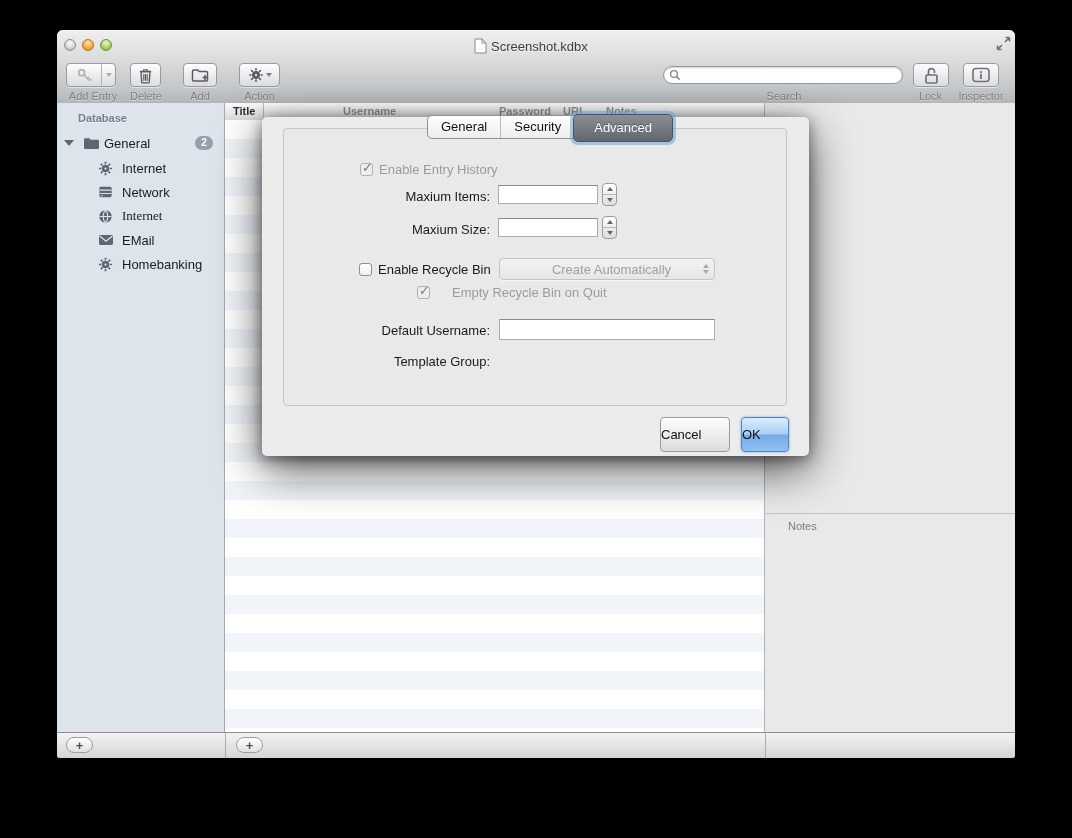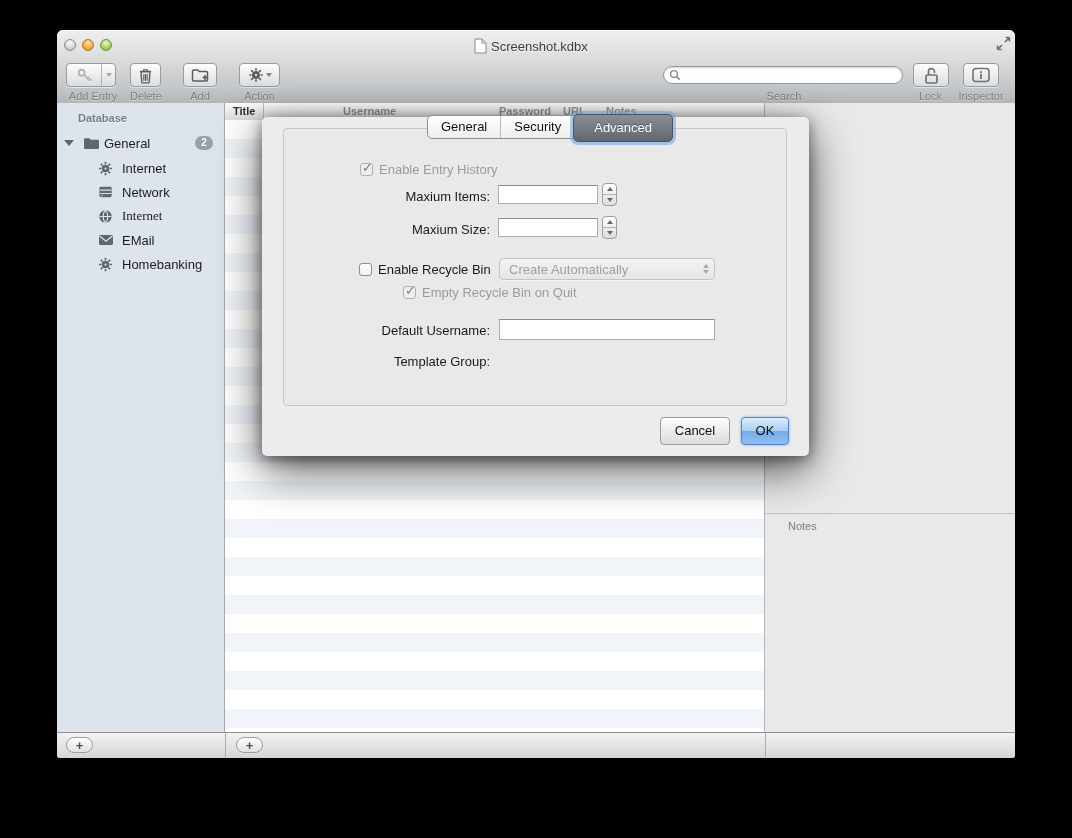--- a/index.html
+++ b/index.html
@@ -138,23 +138,23 @@
   .popup{
     position:absolute;height:22px;box-sizing:border-box;border:1px solid #9f9f9f;border-radius:4px;
     background:linear-gradient(#ffffff,#ececec);display:flex;align-items:center;
     font-size:13px;color:#111;padding-left:9px;
     box-shadow:0 1px 0 rgba(255,255,255,.6);
   }
   .popup .arrows{position:absolute;right:5px;top:0;bottom:0;display:flex;flex-direction:column;justify-content:center;align-items:center;gap:2px;}
   .popup.disabled{border-color:#c3c3c3;background:linear-gradient(#f3f3f3,#e6e6e6);color:#9f9f9f;}
   .popup.disabled .tri-up{border-bottom-color:#aaa;} .popup.disabled .tri-down{border-top-color:#aaa;}
   .dlg-btn{
-    position:absolute;height:28px;box-sizing:border-box;border-radius:4px;font-size:13px;
+    position:absolute;height:35px;box-sizing:border-box;border-radius:4px;font-size:13px;
     border:1px solid #9b9b9b;background:linear-gradient(#fdfdfd,#dcdcdc);
-    text-align:center;line-height:20px;color:#111;
+    text-align:left;line-height:20px;color:#111;
     font-family:"Liberation Sans",sans-serif;padding:0;
   }
   .btn-cancel{left:398px;top:300px;width:70px;}
   .btn-ok{
     left:479px;top:300px;width:48px;
     background:linear-gradient(#dcedfc,#a9d0f5 48%,#77abe9 52%,#8fc0f2);
     border:1px solid #5585c0;box-shadow:0 0 3px rgba(90,150,220,.7);
   }
   svg{display:block;}
 </style>
@@ -402,29 +402,29 @@
         </span>
       <span class="step">
           <span class="tri-down"></span>
         </span>
     </div>
 
     <div class="cb-row" style="left:97px;top:145px;">
       <span class="cb"></span>
       <span>Enable Recycle Bin</span>
     </div>
-    <div class="popup disabled" style="left:237px;top:141px;width:216px;">
+    <div class="popup disabled" style="left:237px;top:141px;width:216px;justify-content:center;">
       <span>Create Automatically</span>
       <span class="arrows">
           <span class="tri-up"></span>
           <span class="tri-down"></span>
         </span>
     </div>
 
-    <div class="cb-row dim" style="left:141px;top:168px;">
+    <div class="cb-row dim" style="left:155px;top:168px;gap:16px;">
       <span class="cb dim on"></span>
       <span>Empty Recycle Bin on Quit</span>
     </div>
 
     <div class="dlg-label" style="top:206px;">Default Username:</div>
     <input class="tfield" style="left: 237px; top: 202px; width: 216px; height: 21px;" type="text" value="">
 
     <div class="dlg-label" style="top:237px;">Template Group:</div>
 
     <button class="dlg-btn btn-cancel">Cancel</button>

